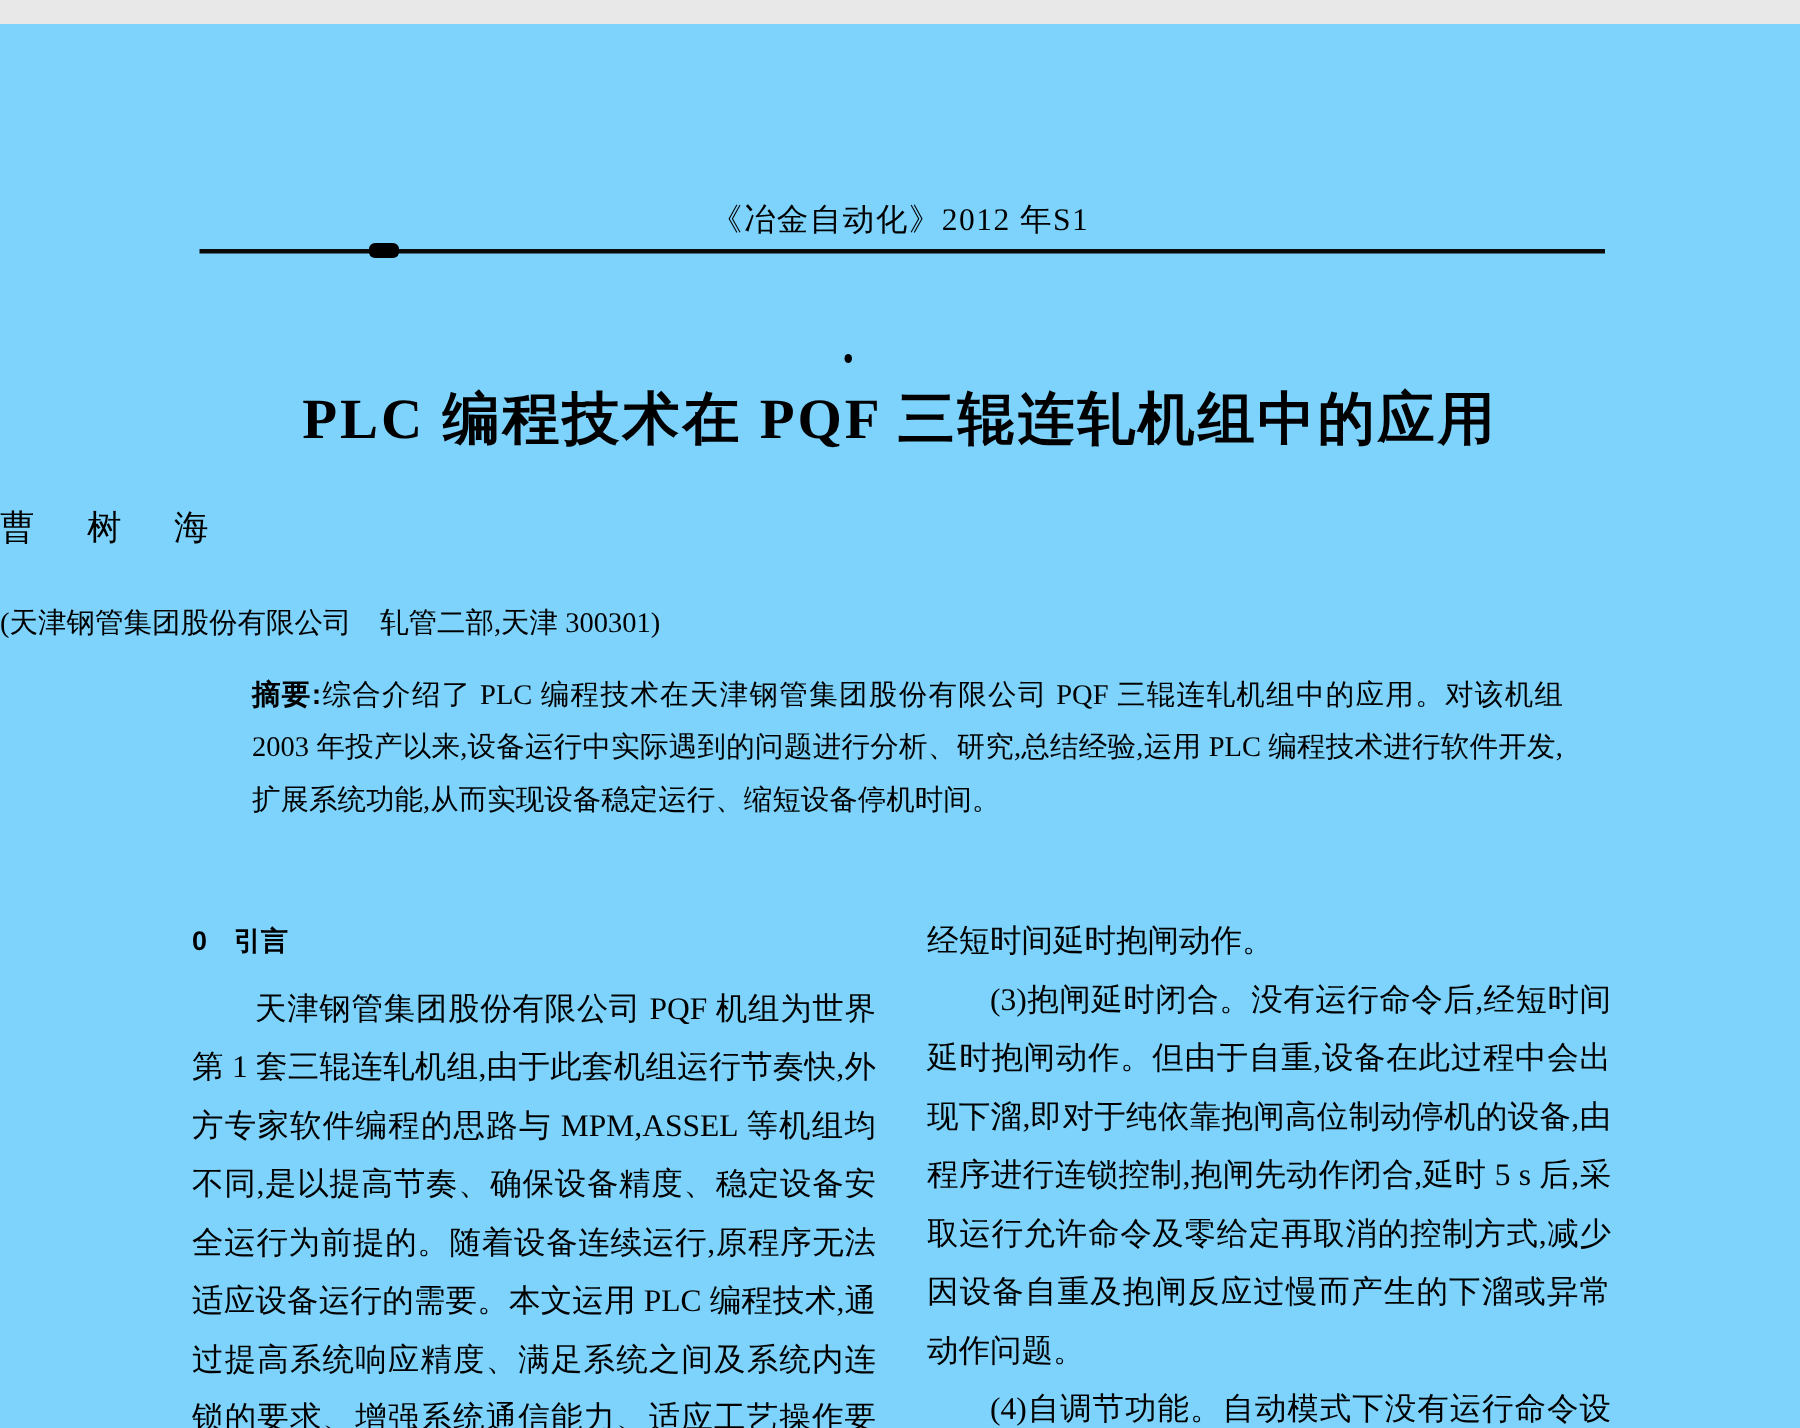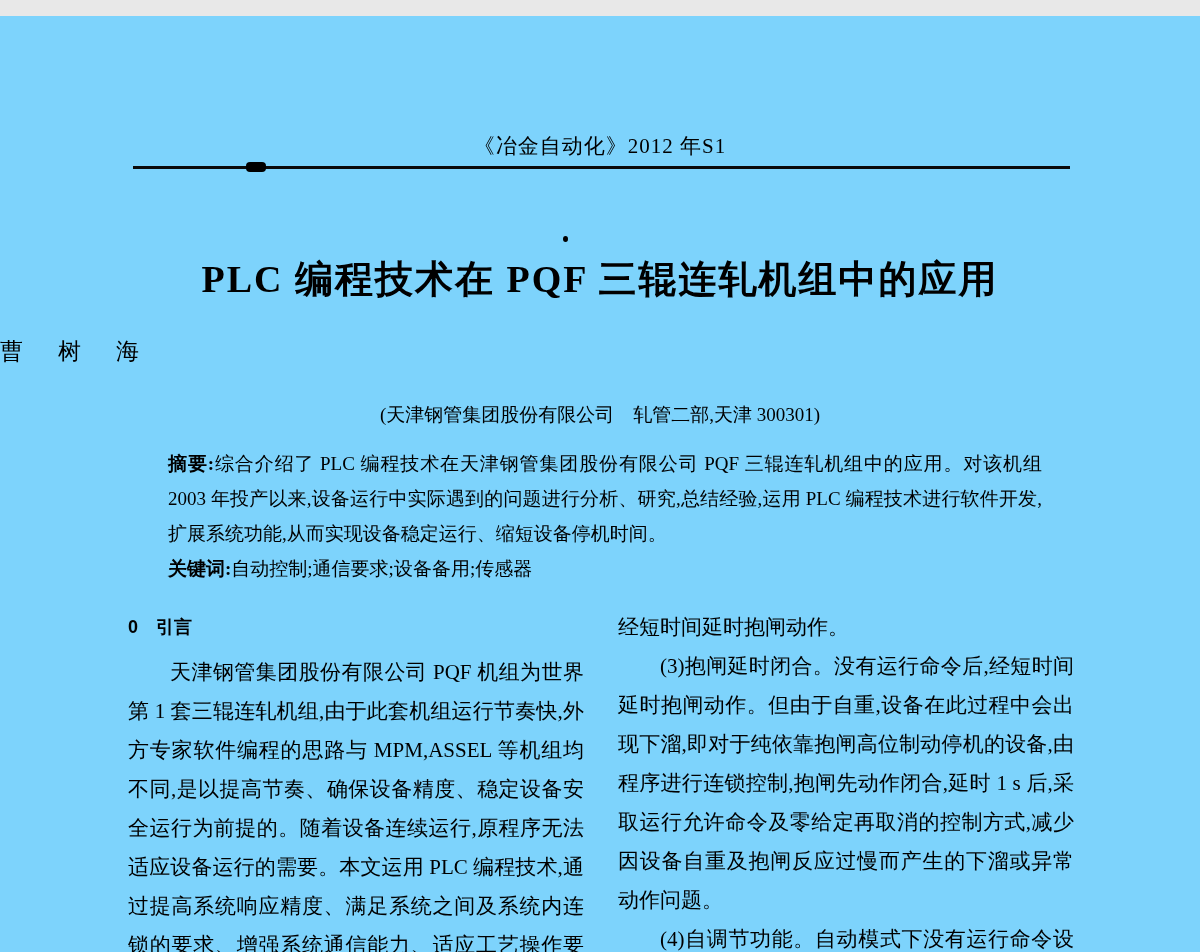--- a/index.html
+++ b/index.html
@@ -75,41 +75,40 @@
     width: 100%;
     text-align: left;
     font-size: 23px;
     letter-spacing: 6px;
   }
   .affiliation {
     position: absolute;
     top: 386px;
     left: 0;
     width: 100%;
-    text-align: center;
     font-size: 19px;
   }
 
   
   .abstract-block {
     position: absolute;
     top: 430px;
     left: 168px;
     width: 874px;
     font-size: 19px;
     line-height: 35px;
     text-align: justify;
     text-justify: inter-ideograph;
   }
   .abstract-block p {
     margin: 0;
   }
   .label {
     font-weight: bold;
-    font-family: Liberation Serif, serif;
+    font-family: Liberation Sans, sans-serif;
   }
 
   
   .columns {
     position: absolute;
     top: 592px;
     left: 128px;
     width: 947px;
     display: flex;
     gap: 34px;
@@ -147,28 +146,27 @@
   <div class="artifact-dot"></div>
 
   <h1 class="title">PLC 编程技术在 PQF 三辊连轧机组中的应用</h1>
 
   <div class="author">曹　树　海</div>
 
   <div class="affiliation">(天津钢管集团股份有限公司　轧管二部,天津 300301)</div>
 
   <div class="abstract-block">
     <p><span class="label">摘要:</span><span>综合介绍了 PLC 编程技术在天津钢管集团股份有限公司 PQF 三辊连轧机组中的应用。对该机组 2003 年投产以来,设备运行中实际遇到的问题进行分析、研究,总结经验,运用 PLC 编程技术进行软件开发,扩展系统功能,从而实现设备稳定运行、缩短设备停机时间。</span></p>
-    <p><span class="label">关键词:</span><span>自动控制;通信要求;设备备用;传感器</span></p>
   </div>
 
   <div class="columns">
     <div class="col">
       <h2 class="section-heading">0　引言</h2>
       <p class="indent">天津钢管集团股份有限公司 PQF 机组为世界第 1 套三辊连轧机组,由于此套机组运行节奏快,外方专家软件编程的思路与 MPM,ASSEL 等机组均不同,是以提高节奏、确保设备精度、稳定设备安全运行为前提的。随着设备连续运行,原程序无法适应设备运行的需要。本文运用 PLC 编程技术,通过提高系统响应精度、满足系统之间及系统内连锁的要求、增强系统通信能力、适应工艺操作要求,提高了设备生产能力,缩短了故障处理时间,避免了由于设备本身缺陷或操作人员疏忽而</p>
     </div>
     <div class="col">
       <p>经短时间延时抱闸动作。</p>
-      <p class="indent">(3)抱闸延时闭合。没有运行命令后,经短时间延时抱闸动作。但由于自重,设备在此过程中会出现下溜,即对于纯依靠抱闸高位制动停机的设备,由程序进行连锁控制,抱闸先动作闭合,延时 1 s 后,采取运行允许命令及零给定再取消的控制方式,减少因设备自重及抱闸反应过慢而产生的下溜或异常动作问题。</p>
+      <p class="indent">(3)抱闸延时闭合。没有运行命令后,经短时间延时抱闸动作。但由于自重,设备在此过程中会出现下溜,即对于纯依靠抱闸高位制动停机的设备,由程序进行连锁控制,抱闸先动作闭合,延时 5 s 后,采取运行允许命令及零给定再取消的控制方式,减少因设备自重及抱闸反应过慢而产生的下溜或异常动作问题。</p>
       <p class="indent">(4)自调节功能。自动模式下没有运行命令设备却偏离零位,程序给出一个小的,与偏离反向的低速度使其返回零位。由于不能判断偏离方</p>
     </div>
   </div>
 
 </div>
 
 </body></html>

